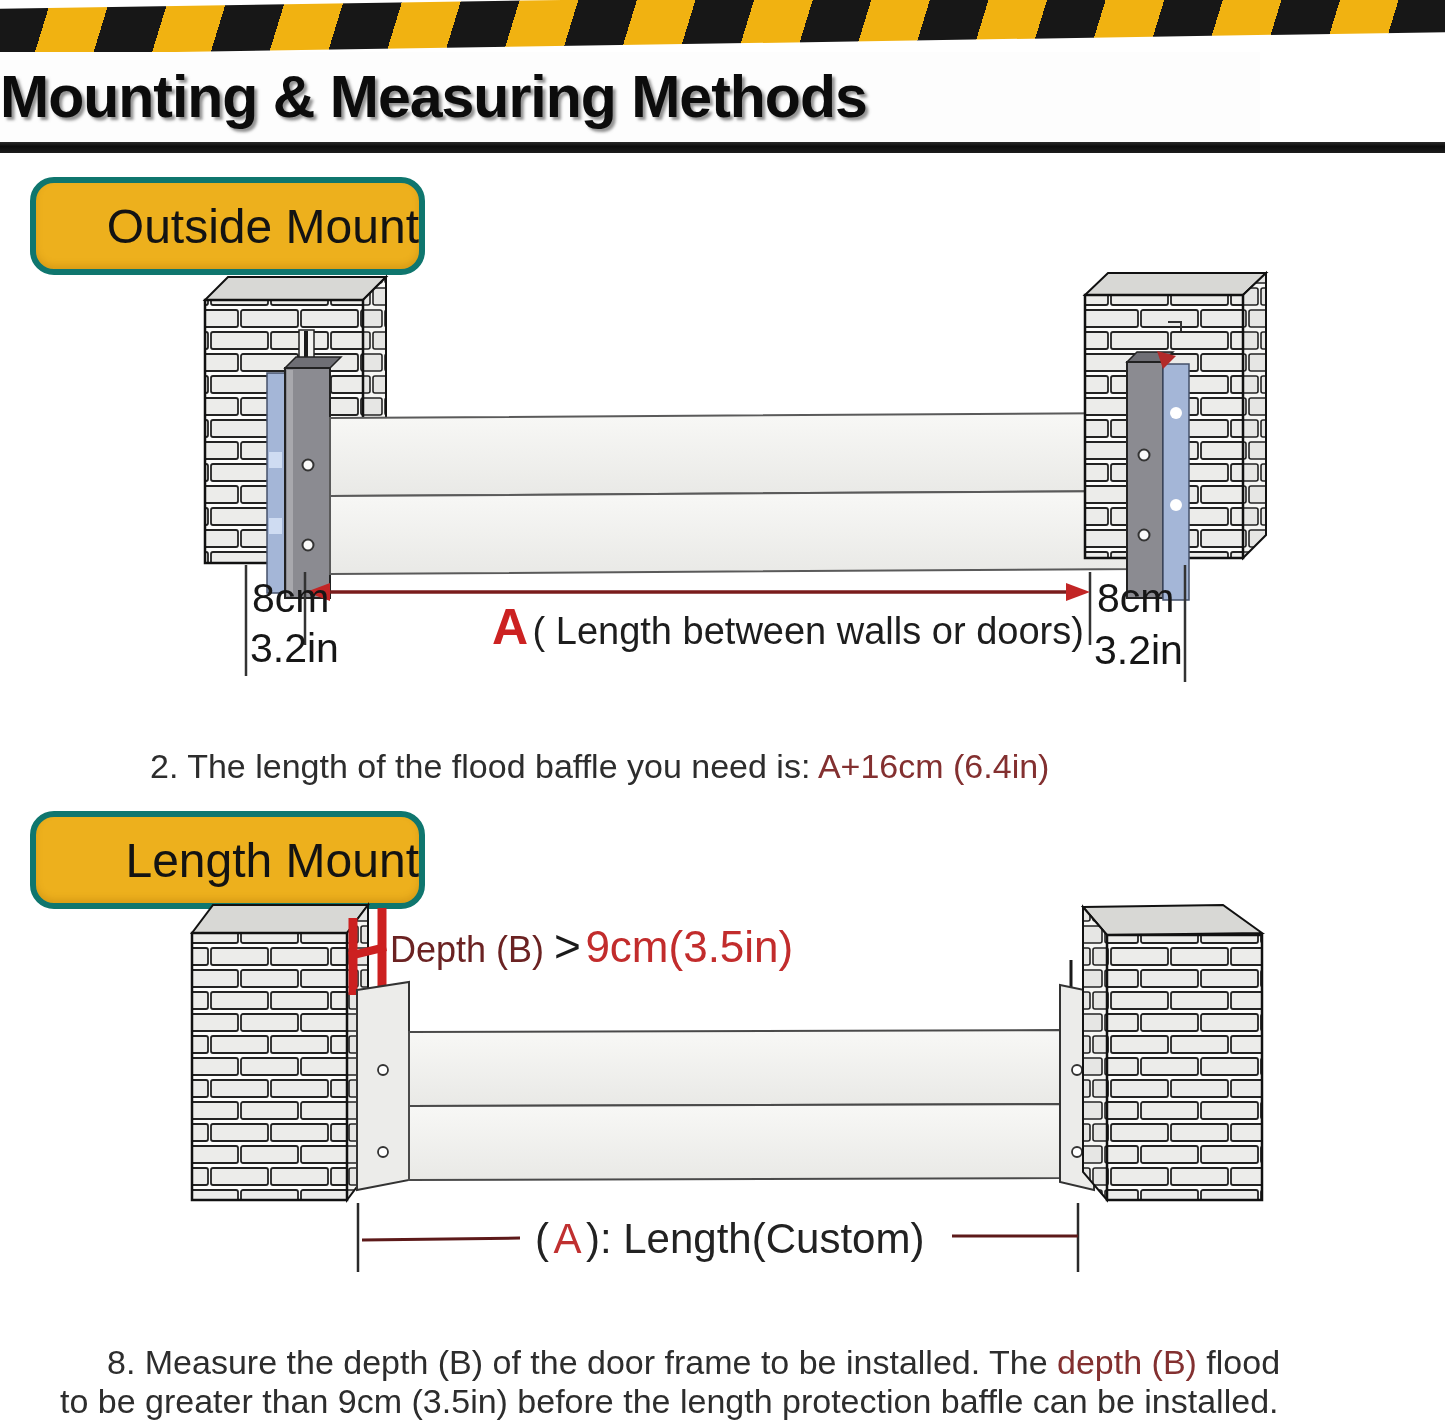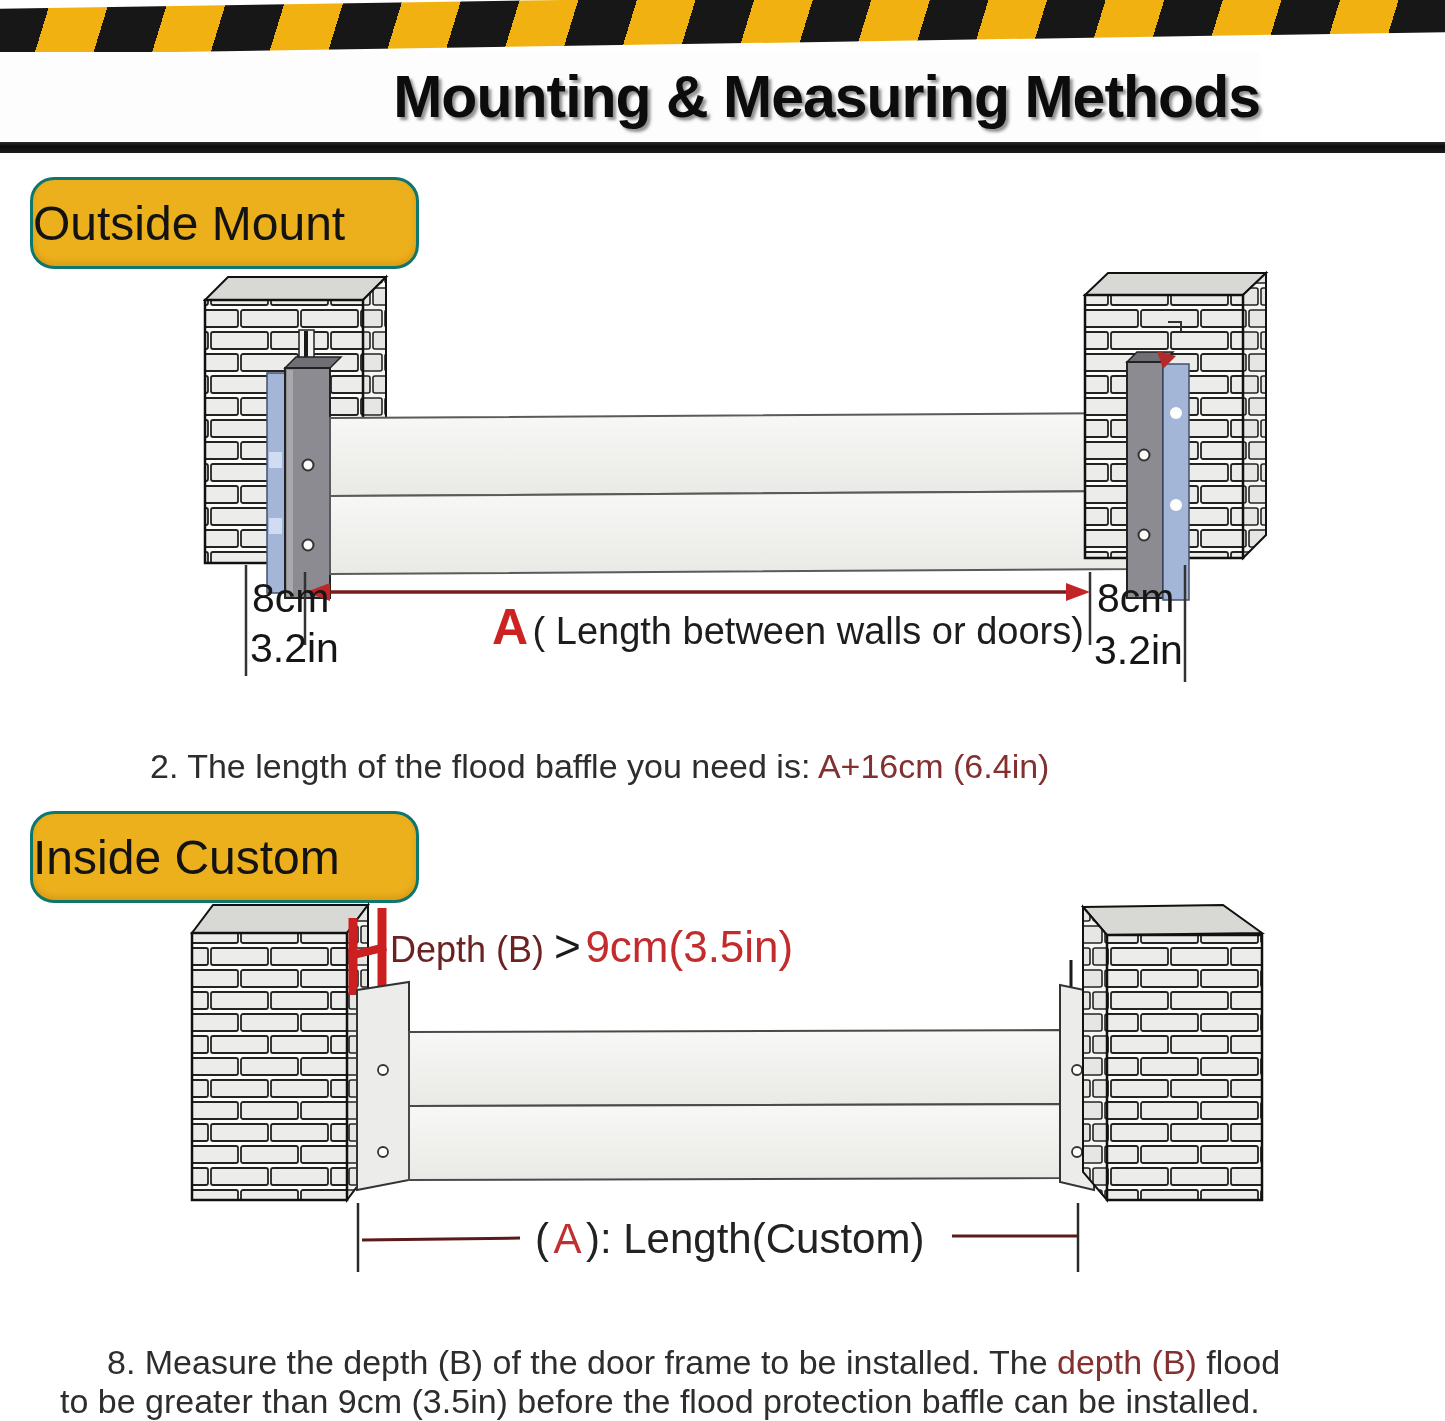--- a/index.html
+++ b/index.html
@@ -4,29 +4,29 @@
 <style>
   html,body{margin:0;padding:0;background:#fff;}
   .page{position:relative;width:1445px;height:1421px;background:#ffffff;overflow:hidden;
         font-family:"Liberation Sans",sans-serif;}
 
   
   .stripe-band{position:absolute;left:-10px;top:9px;width:1470px;height:46px;
     background:repeating-linear-gradient(108deg,#171717 0 56px,#f1b211 56px 112px);
     transform:rotate(-0.9deg);transform-origin:left center;}
   .title-band{position:absolute;left:0;top:52px;width:1260px;height:90px;background:#fdfdfd;
-    display:flex;align-items:center;justify-content:flex-end;}
+    display:flex;align-items:center;justify-content:flex-start;}
   .title{font-size:59px;font-weight:bold;color:#0c0c0c;letter-spacing:-1px;
     text-shadow:3px 3px 3px rgba(110,110,110,.75);}
   .black-bar{position:absolute;left:0;top:142px;width:1445px;height:11px;
     background:linear-gradient(#2a2a2a,#0c0c0c 40%,#1c1c1c);}
 
   
   .badge{position:absolute;left:30px;width:383px;height:86px;background:#edb01d;
-    border:3px solid #0f766e;border-radius:24px;display:flex;align-items:center;justify-content:flex-start;
+    border:6px solid #0f766e;border-radius:24px;display:flex;align-items:center;justify-content:flex-end;
     box-shadow:inset 0 -4px 6px rgba(160,100,0,.25);}
   .badge span{font-size:48px;color:#131313;}
   #badge-outside{top:177px;}
   #badge-inside{top:811px;}
 
   
   .diag{position:absolute;left:0;}
   #svg-outside{top:270px;}
   #svg-inside{top:878px;}
   text{font-family:"Liberation Sans",sans-serif;}
@@ -48,21 +48,21 @@
   <div class="stripe-band"></div>
   <div class="title-band">
     <div class="title">Mounting &amp; Measuring Methods</div>
   </div>
   <div class="black-bar"></div>
 
   <div class="badge" id="badge-outside">
     <span>Outside Mount</span>
   </div>
   <div class="badge" id="badge-inside">
-    <span>Inside Custom</span>
+    <span>Length Mount</span>
   </div>
 
   <svg id="svg-outside" class="diag" width="1445" height="430" viewBox="0 270 1445 430">
     <defs>
       <pattern id="brickF" width="60" height="44" patternUnits="userSpaceOnUse">
         <rect width="60" height="44" fill="#fdfdfc"></rect>
         <rect x="1" y="2" width="57" height="17" rx="2" fill="#ececea" stroke="#232323" stroke-width="1.8"></rect>
         <rect x="-29" y="24" width="57" height="17" rx="2" fill="#ececea" stroke="#232323" stroke-width="1.8"></rect>
         <rect x="31" y="24" width="57" height="17" rx="2" fill="#ececea" stroke="#232323" stroke-width="1.8"></rect>
       </pattern>
@@ -196,15 +196,15 @@
       </text>
     </g>
   </svg>
 
 
   <div class="step" id="os2"><span>2. The length of the flood baffle you need is: </span><span class="hl">A+16cm (6.4in)</span></div>
 
 
   <div class="step" id="is2a"><span>8. Measure the depth (B) of the door frame to be installed. The </span><span class="hl">depth (B)</span><span> flood</span></div>
 
-  <div class="step" id="is2b"><span>to be greater than 9cm (3.5in) before the flood protection baffle can be installed.</span></div>
+  <div class="step" id="is2b"><span>to be greater than 9cm (3.5in) before the length protection baffle can be installed.</span></div>
 
 </div>
 
 </body></html>

